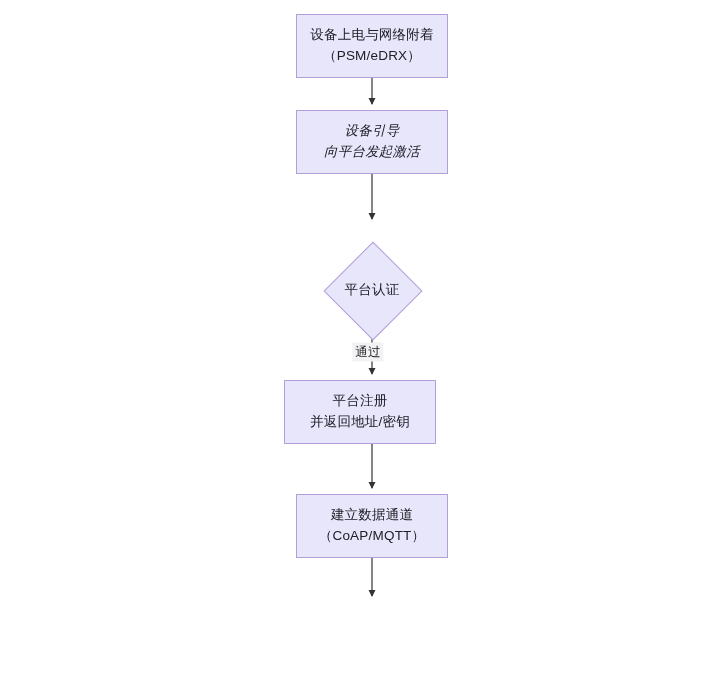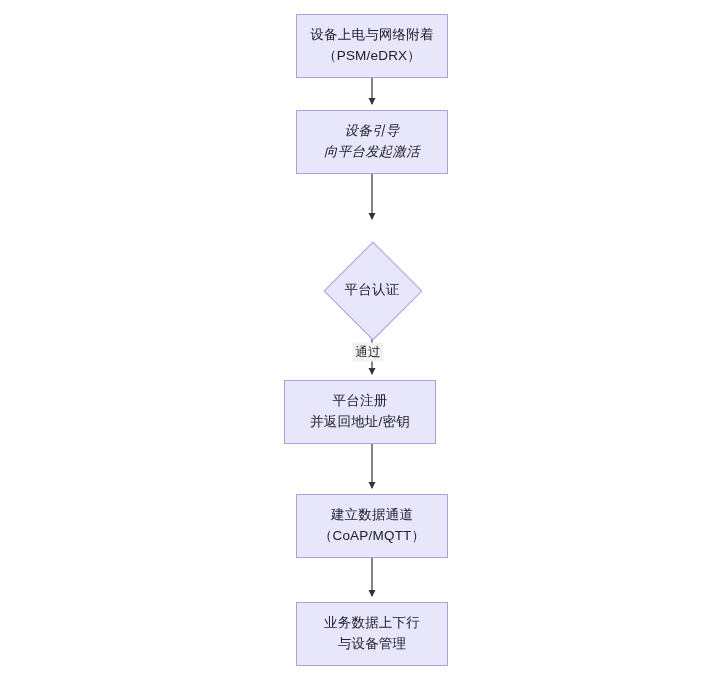--- a/index.html
+++ b/index.html
@@ -135,18 +135,14 @@
   <div class="node node-process" style="left:284px; top:380px; width:152px; height:64px;">
     <span class="node-label">平台注册
 并返回地址/密钥</span>
   </div>
 
   <div class="node node-process" style="left:296px; top:494px; width:152px; height:64px;">
     <span class="node-label">建立数据通道
 （CoAP/MQTT）</span>
   </div>
 
-  <div class="node node-process" style="left:296px; top:602px; width:152px; height:64px;">
-    <span class="node-label">业务数据上下行
-与设备管理</span>
-  </div>
 
 </div>
 
 </body></html>

